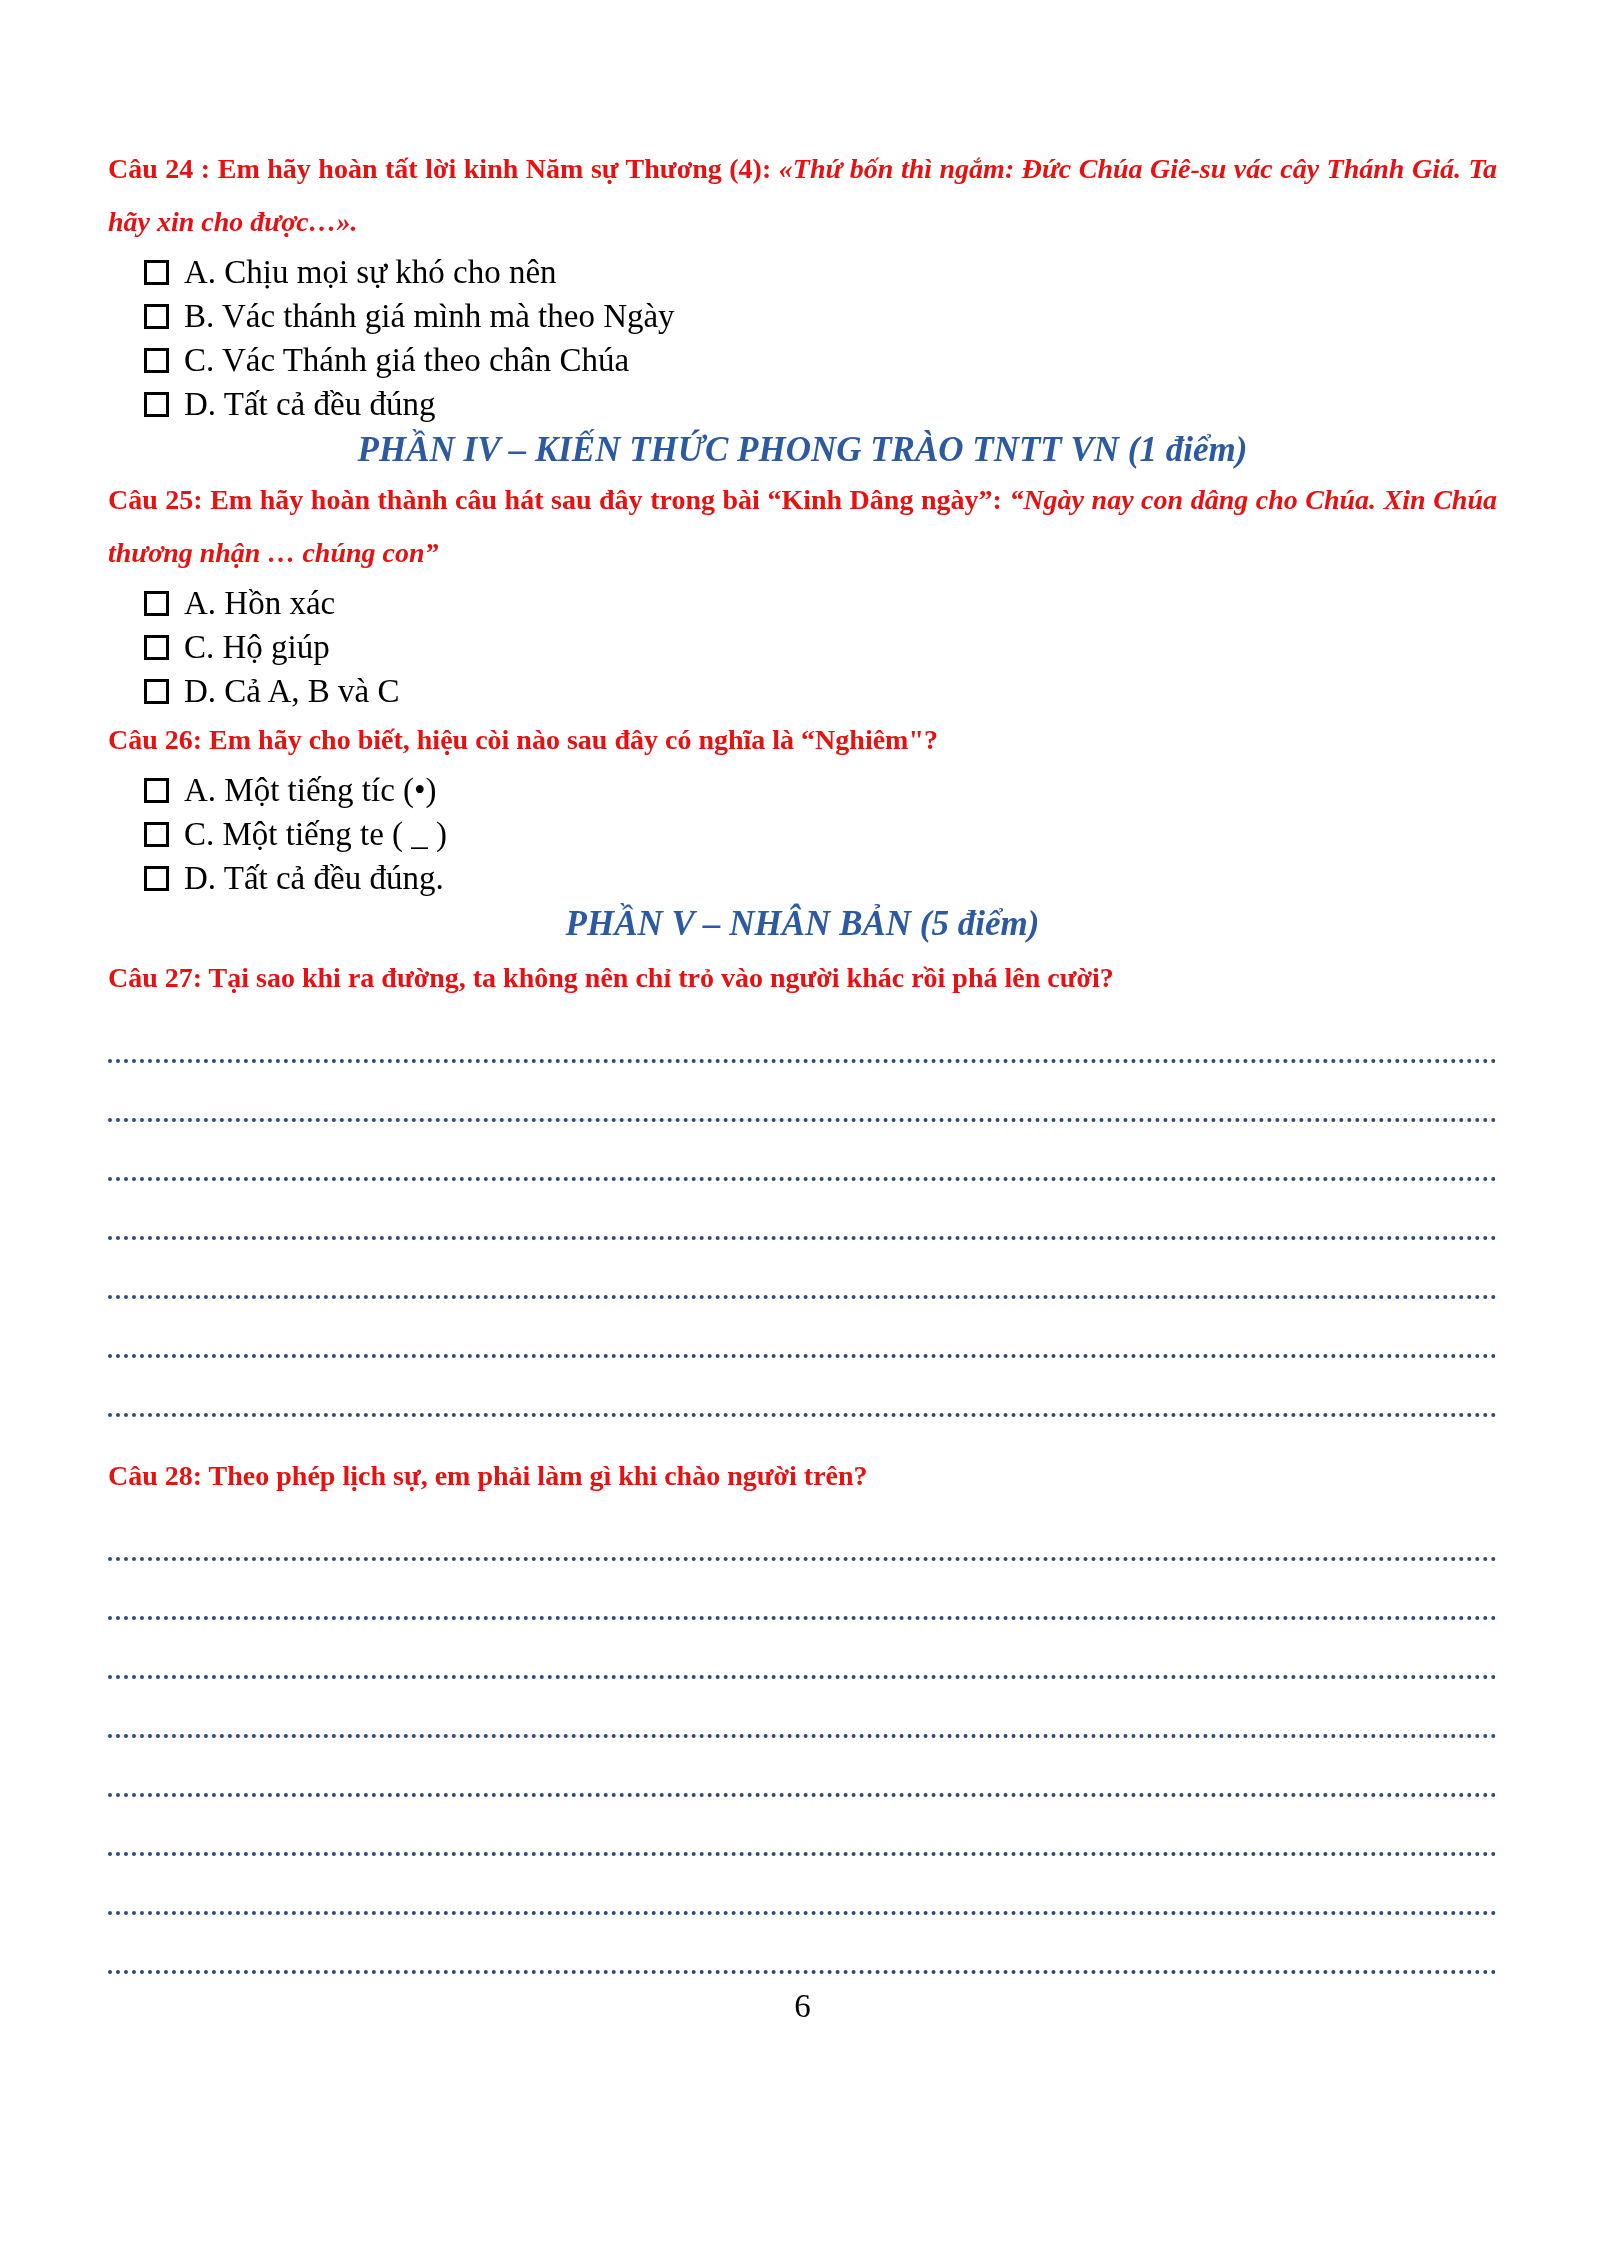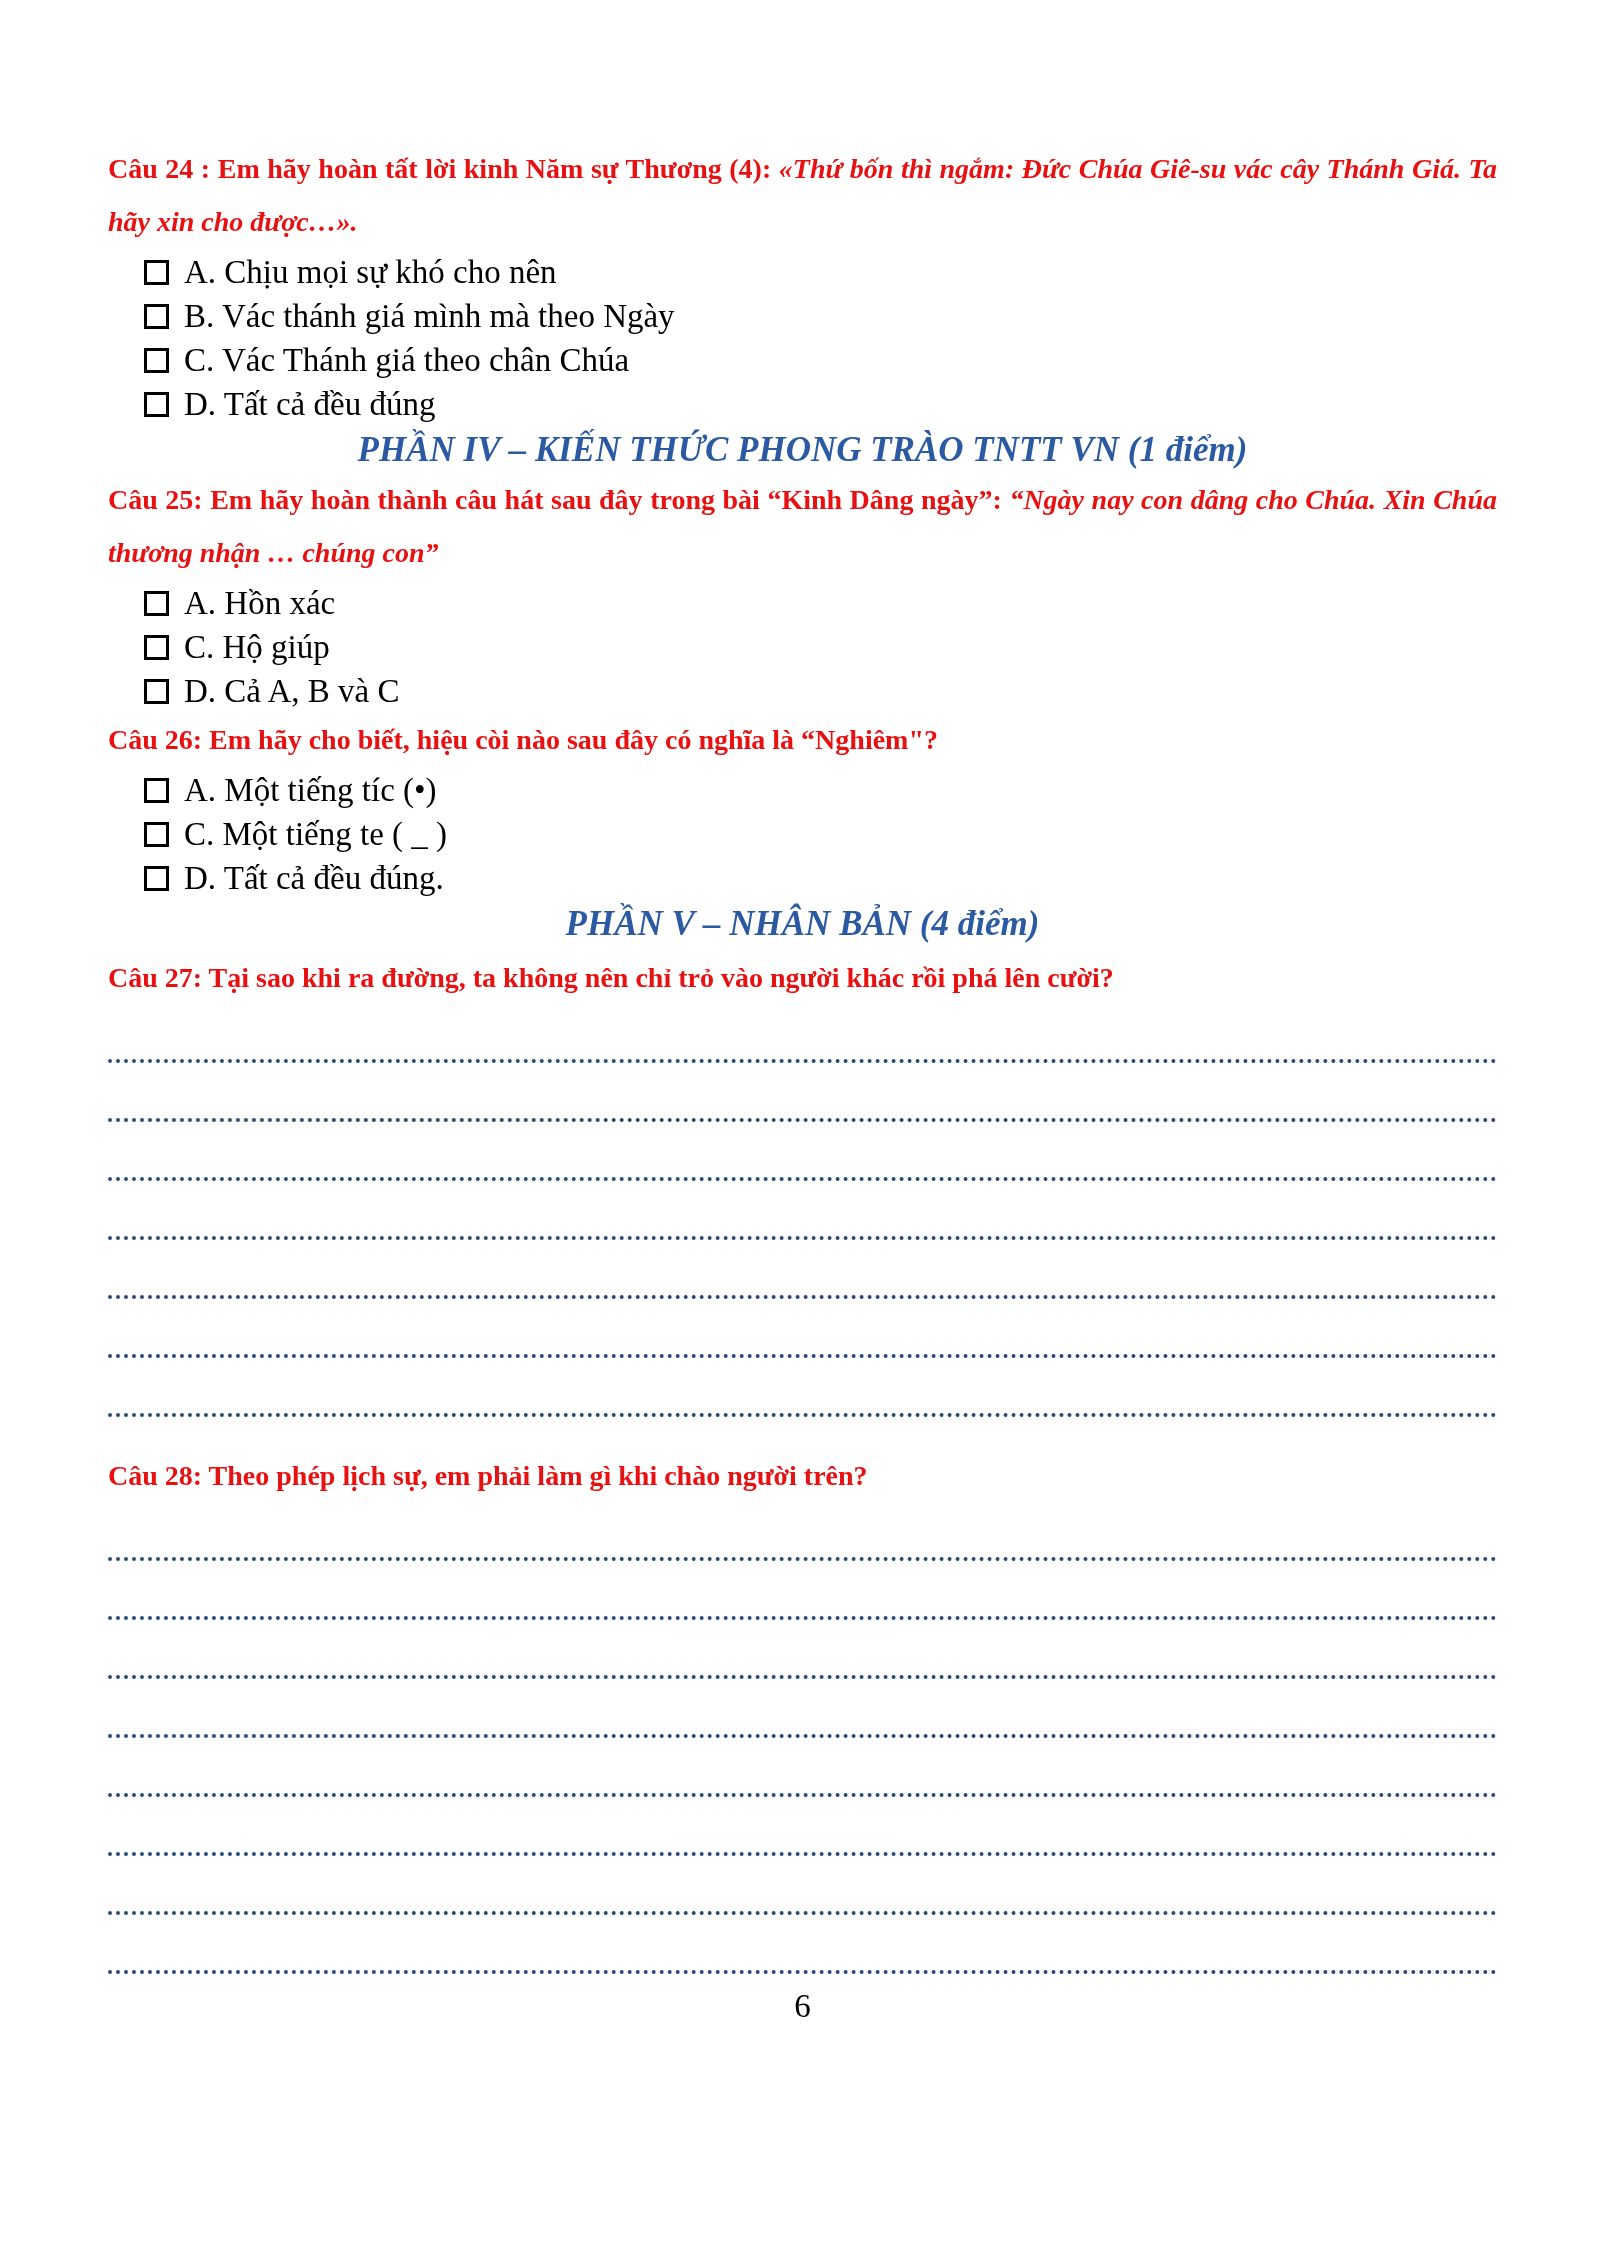--- a/index.html
+++ b/index.html
@@ -128,21 +128,21 @@
           <span class="checkbox"></span>
           <span>C. Một tiếng te ( _ )</span>
         </div>
         <div class="option">
           <span class="checkbox"></span>
           <span>D. Tất cả đều đúng.</span>
         </div>
       </div>
     </div>
 
-    <div class="section-header">PHẦN V – NHÂN BẢN (4 điểm)</div>
+    <div class="section-header">PHẦN V – NHÂN BẢN (5 điểm)</div>
 
     <div class="q27-block">
       <p class="q-title">Câu 27: Tại sao khi ra đường, ta không nên chỉ trỏ vào người khác rồi phá lên cười?</p>
       <div class="answer-lines">
         <div class="answer-line"></div>
       <div class="answer-line"></div>
           <div class="answer-line"></div>
           <div class="answer-line"></div>
           <div class="answer-line"></div>
           <div class="answer-line"></div>

